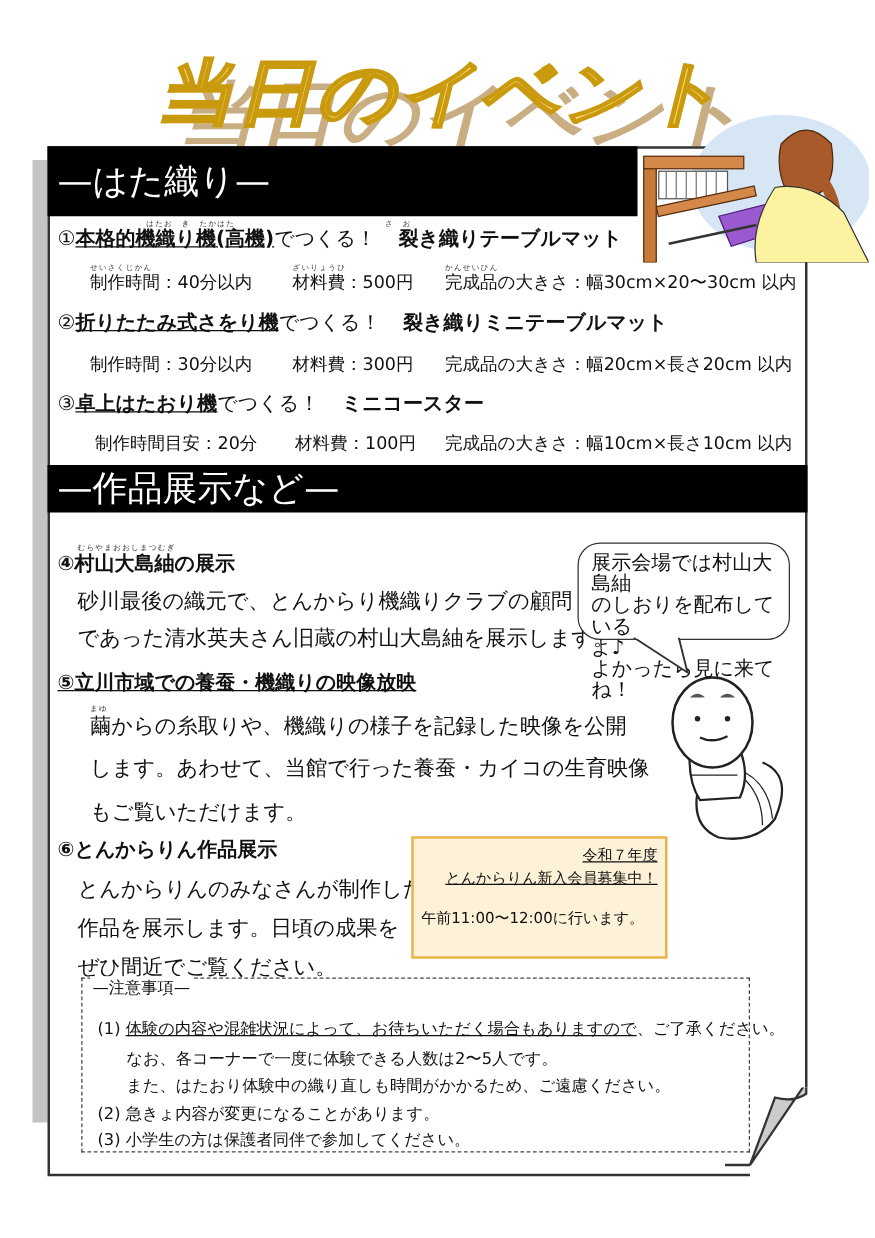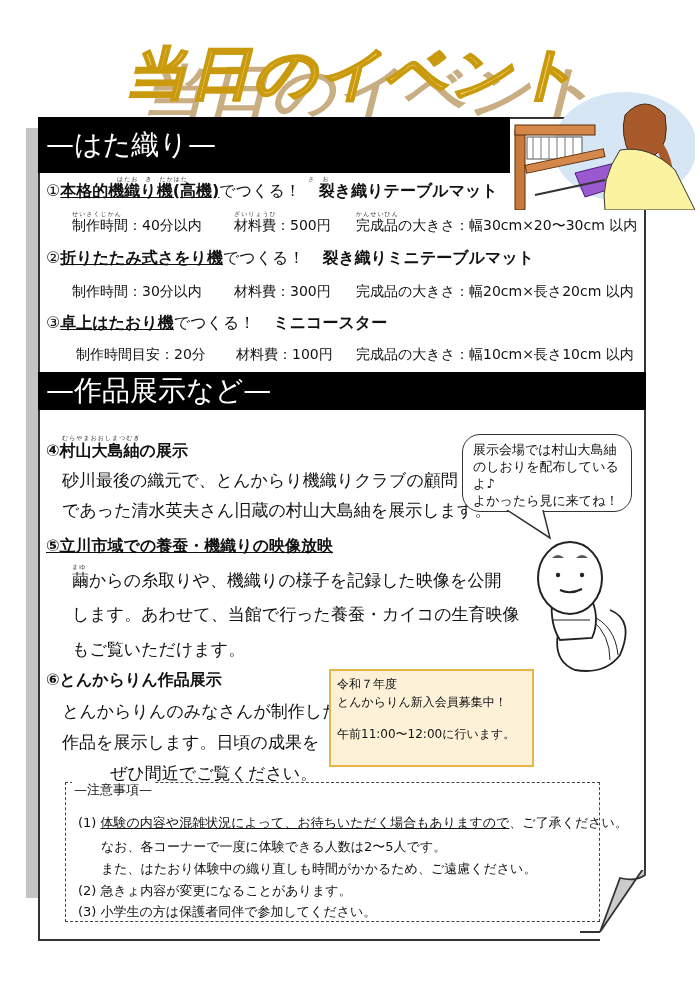--- a/index.html
+++ b/index.html
@@ -31,28 +31,28 @@
   .item-title .bold { font-weight:bold; }
   .item-title .ul { text-decoration:underline; font-weight:bold; }
   .detail { position:absolute; font-size:14px; white-space:nowrap; }
   .ruby { position:absolute; font-size:6px; color:#333; white-space:nowrap; letter-spacing:1px; }
 
   .body-text { position:absolute; font-size:17px; white-space:nowrap; }
 
   
   .bubble { position:absolute; left:462px; top:434px; width:170px; height:78px;
             border:1.5px solid #333; border-radius:18px; background:#fff; box-sizing:border-box;
-            padding:6px 10px; font-size:13px; line-height:17px; }
+            padding:6px 10px; font-size:16px; line-height:17px; }
   .bubble-tail { position:absolute; left:505px; top:510px; width:60px; height:30px; }
 
   
   .recruit { position:absolute; left:329px; top:669px; width:205px; height:98px;
              background:#fdf1d8; border:2px solid #e8b54a; box-sizing:border-box;
              font-size:12px; padding:4px 6px; }
-  .recruit .c { text-align:left; line-height:18px; }
+  .recruit .c { text-align:right; line-height:18px;text-decoration:underline; }
   .recruit .l { line-height:18px; }
 
   
   .notes { position:absolute; left:65px; top:782px; width:535px; height:140px;
            border:1.5px dashed #444; box-sizing:border-box; }
   .notes-title { position:absolute; left:72px; top:781px; font-size:13px; }
   .note { position:absolute; font-size:13px; white-space:nowrap; }
   .note .ul { text-decoration:underline;margin-top:48px; }
 
   .illus { position:absolute; }
@@ -162,21 +162,21 @@
   <circle cx="28" cy="35" r="2.2" fill="#222"></circle>
   <circle cx="52" cy="35" r="2.2" fill="#222"></circle>
   <path d="M30 50 Q40 55 52 49" stroke="#222" stroke-width="2" fill="none"></path>
 </svg>
 
 <div class="item-title" style="top:670px;">
   <span class="bold">⑥</span><span class="bold">とんからりん作品展示</span>
 </div>
 <div class="body-text" style="left:62px;top:700px;">とんからりんのみなさんが制作した</div>
 <div class="body-text" style="left:62px;top:731px;">作品を展示します。日頃の成果を</div>
-<div class="body-text" style="left:62px;top:762px;margin-left:48px;">ぜひ間近でご覧ください。</div>
+<div class="body-text" style="left:62px;top:762px;">ぜひ間近でご覧ください。</div>
 
 <div class="recruit">
   <div class="c">令和７年度</div>
   <div class="c">とんからりん新入会員募集中！</div>
   <div style="height:14px;"></div>
   <div class="l">午前11:00〜12:00に行います。</div>
 </div>
 
 <div class="notes"></div>
 <div class="notes-title" style="background:#fff;padding:0 2px;">—注意事項—</div>

